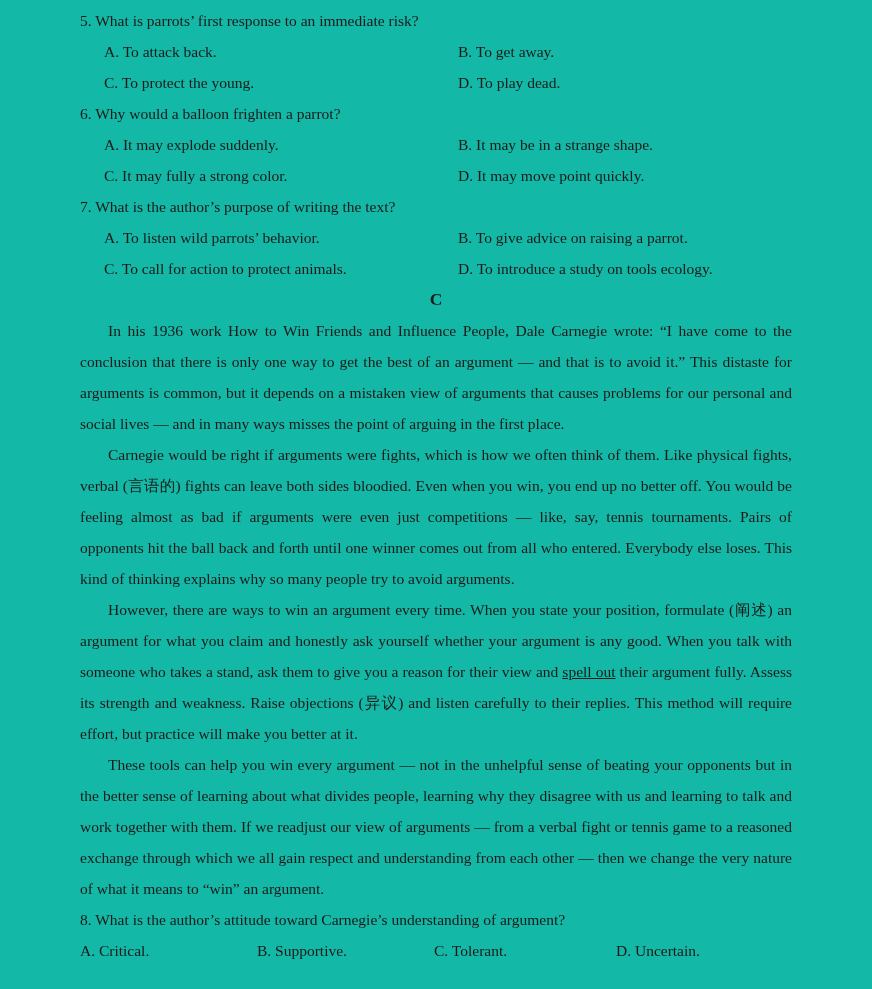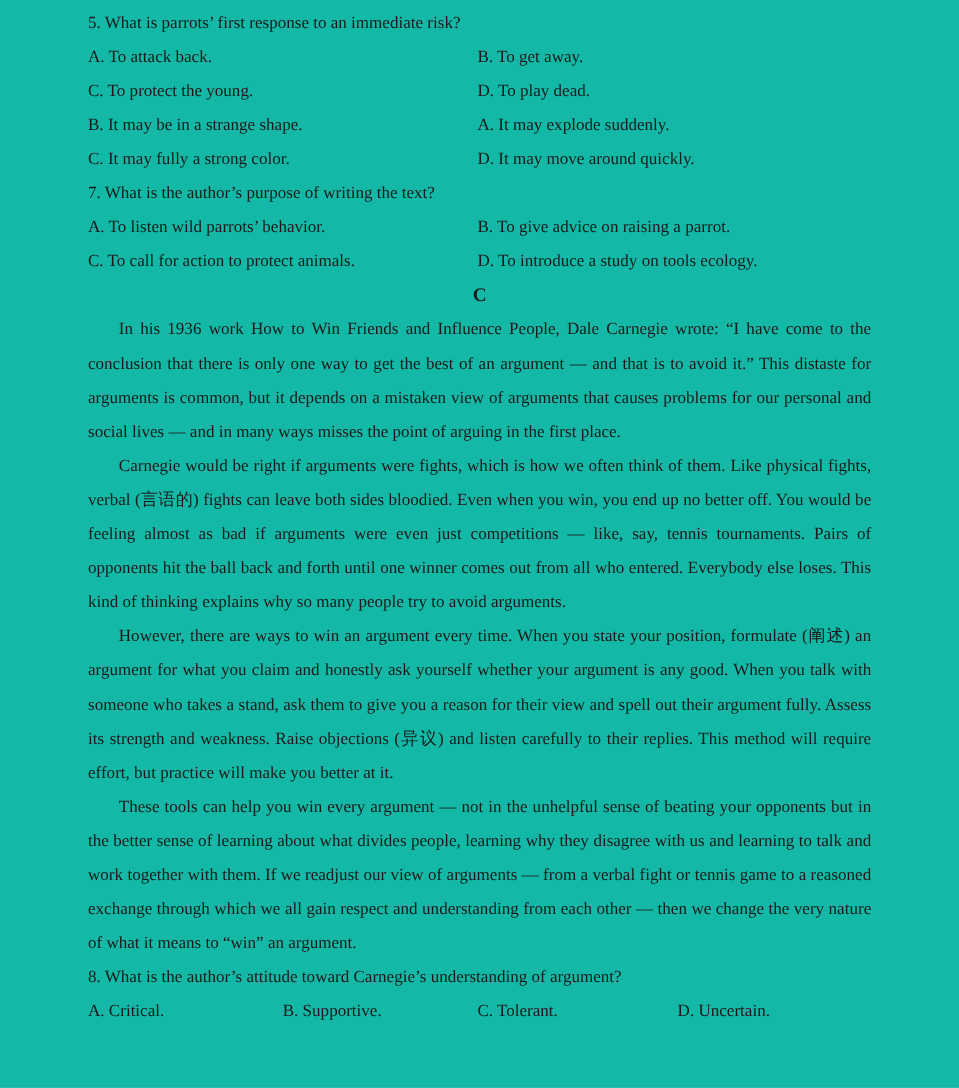--- a/index.html
+++ b/index.html
@@ -23,20 +23,21 @@
     height: 989px;
     padding: 5px 80px 0 80px;
     background: #14b8a6;
   }
   .q-text {
     white-space: nowrap;
   }
   .opt-grid-2 {
     display: grid;
     grid-template-columns: 354px 1fr;
+    margin-left: 24px;
   }
   .opt-grid-4 {
     display: grid;
     grid-template-columns: 177px 177px 182px 1fr;
   }
   .opt {
     white-space: nowrap;
   }
   .section-heading {
     text-align: center;
@@ -46,44 +47,46 @@
   }
   .para {
     margin: 0;
     text-align: justify;
     text-indent: 28px;
     text-justify: inter-word;
   }
   .seg-italic {
   }
   .seg-underline {
+    text-decoration: underline;
     margin-top: 41px;
   }
 </style>
 </head>
 <body>
 
 <div class="page">
 
   <div class="question-block">
     <div class="q-text">5. What is parrots’ first response to an immediate risk?</div>
     <div class="opt-grid-2">
       <span class="opt">A. To attack back.</span>
       <span class="opt">B. To get away.</span>
       <span class="opt">C. To protect the young.</span>
       <span class="opt">D. To play dead.</span>
     </div>
   </div>
 
   <div class="question-block">
+    <div class="q-text">6. Why would a balloon frighten a parrot?</div>
     <div class="opt-grid-2">
+      <span class="opt">A. It may explode suddenly.</span>
       <span class="opt">B. It may be in a strange shape.</span>
-      <span class="opt">A. It may explode suddenly.</span>
       <span class="opt">C. It may fully a strong color.</span>
-      <span class="opt">D. It may move around quickly.</span>
+      <span class="opt">D. It may move point quickly.</span>
     </div>
   </div>
 
   <div class="question-block">
     <div class="q-text">7. What is the author’s purpose of writing the text?</div>
     <div class="opt-grid-2">
       <span class="opt">A. To listen wild parrots’ behavior.</span>
       <span class="opt">B. To give advice on raising a parrot.</span>
       <span class="opt">C. To call for action to protect animals.</span>
       <span class="opt">D. To introduce a study on tools ecology.</span>

